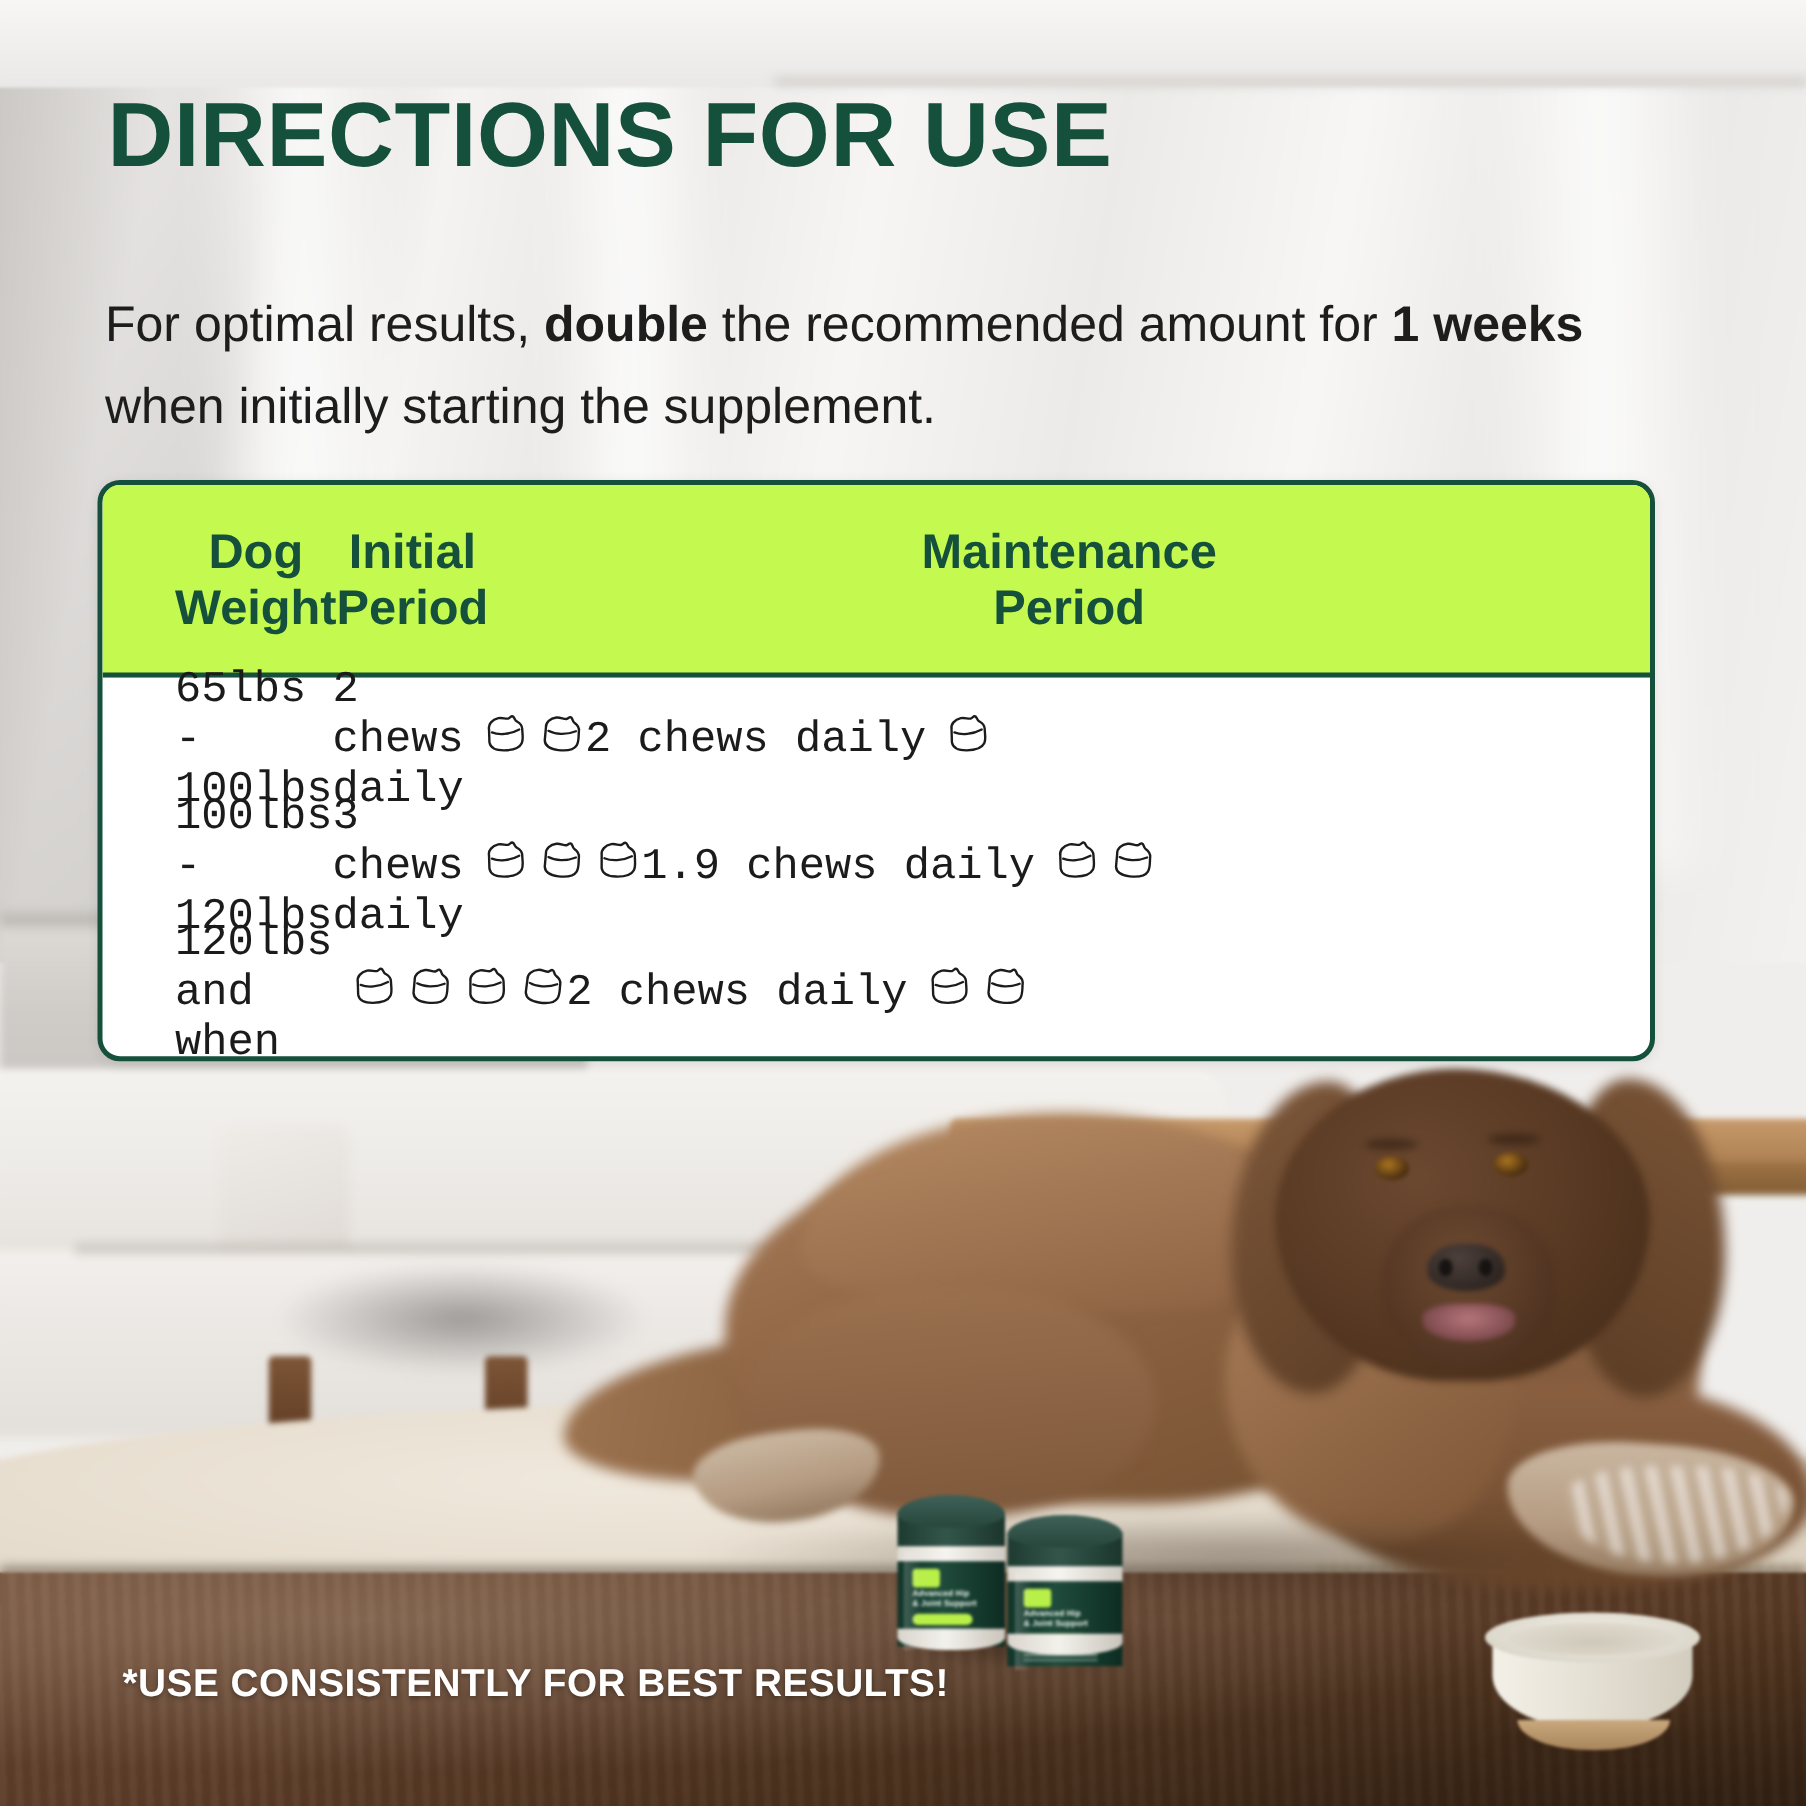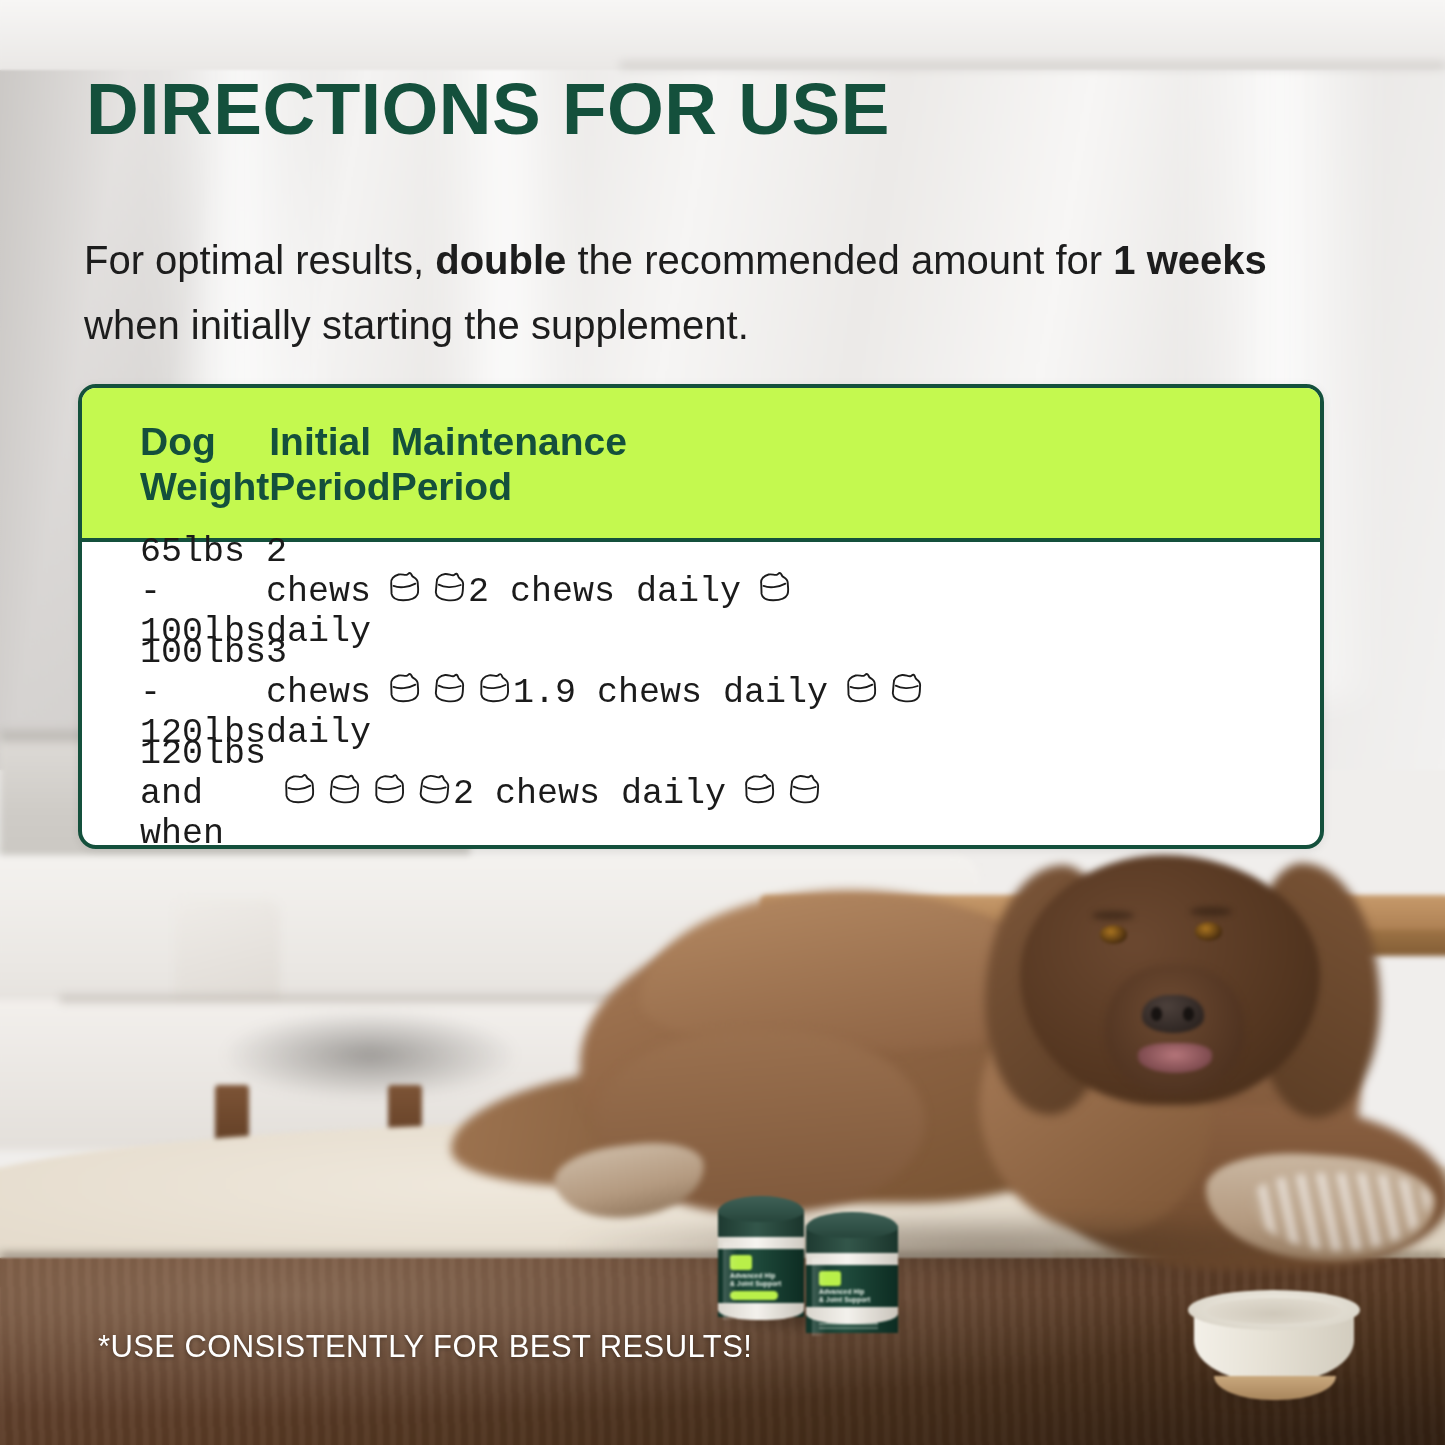--- a/index.html
+++ b/index.html
@@ -374,36 +374,37 @@
   
   #dose-table{
     position:absolute; left:78px; top:384px; width:1246px;
     border:4px solid #14503c; border-radius:18px;
     background:#ffffff; overflow:hidden;
     box-shadow:0 2px 10px rgba(0,0,0,.08);
   }
   .t-head{
     display:flex; background:#c4f94f; border-bottom:4px solid #14503c;
     padding:32px 0 28px 0;
+    text-align:center;
   }
   .t-head .cell{
     font-size:39px; font-weight:700; color:#14503c; line-height:1.15;
   }
   .t-row{ display:flex; align-items:center; height:101px;font-family:Liberation Mono, monospace; }
   .t-row .cell{ font-size:35px; color:#1b1b1b; display:flex; align-items:center; }
   .c1{ flex:0 0 0; width:362px; padding-left:58px; }
   .c2{ flex:0 0 0; width:446px; }
   .c3{ flex:1 1 auto; }
 
   .chews{ display:inline-flex; gap:7px; margin-left:14px; }
   .chew{ display:inline-block; }
 
   #footnote{
     position:absolute; left:98px; top:1329px;
-    font-size:31px; font-weight:400; letter-spacing:.4px;
+    font-size:31px; font-weight:700; letter-spacing:.4px;
     color:#ffffff;
     text-shadow:0 1px 4px rgba(0,0,0,.35);
   }
 </style>
 </head>
 <body>
 
 <div id="photo">
   <div class="wall"></div>
   <div class="win a"></div>

